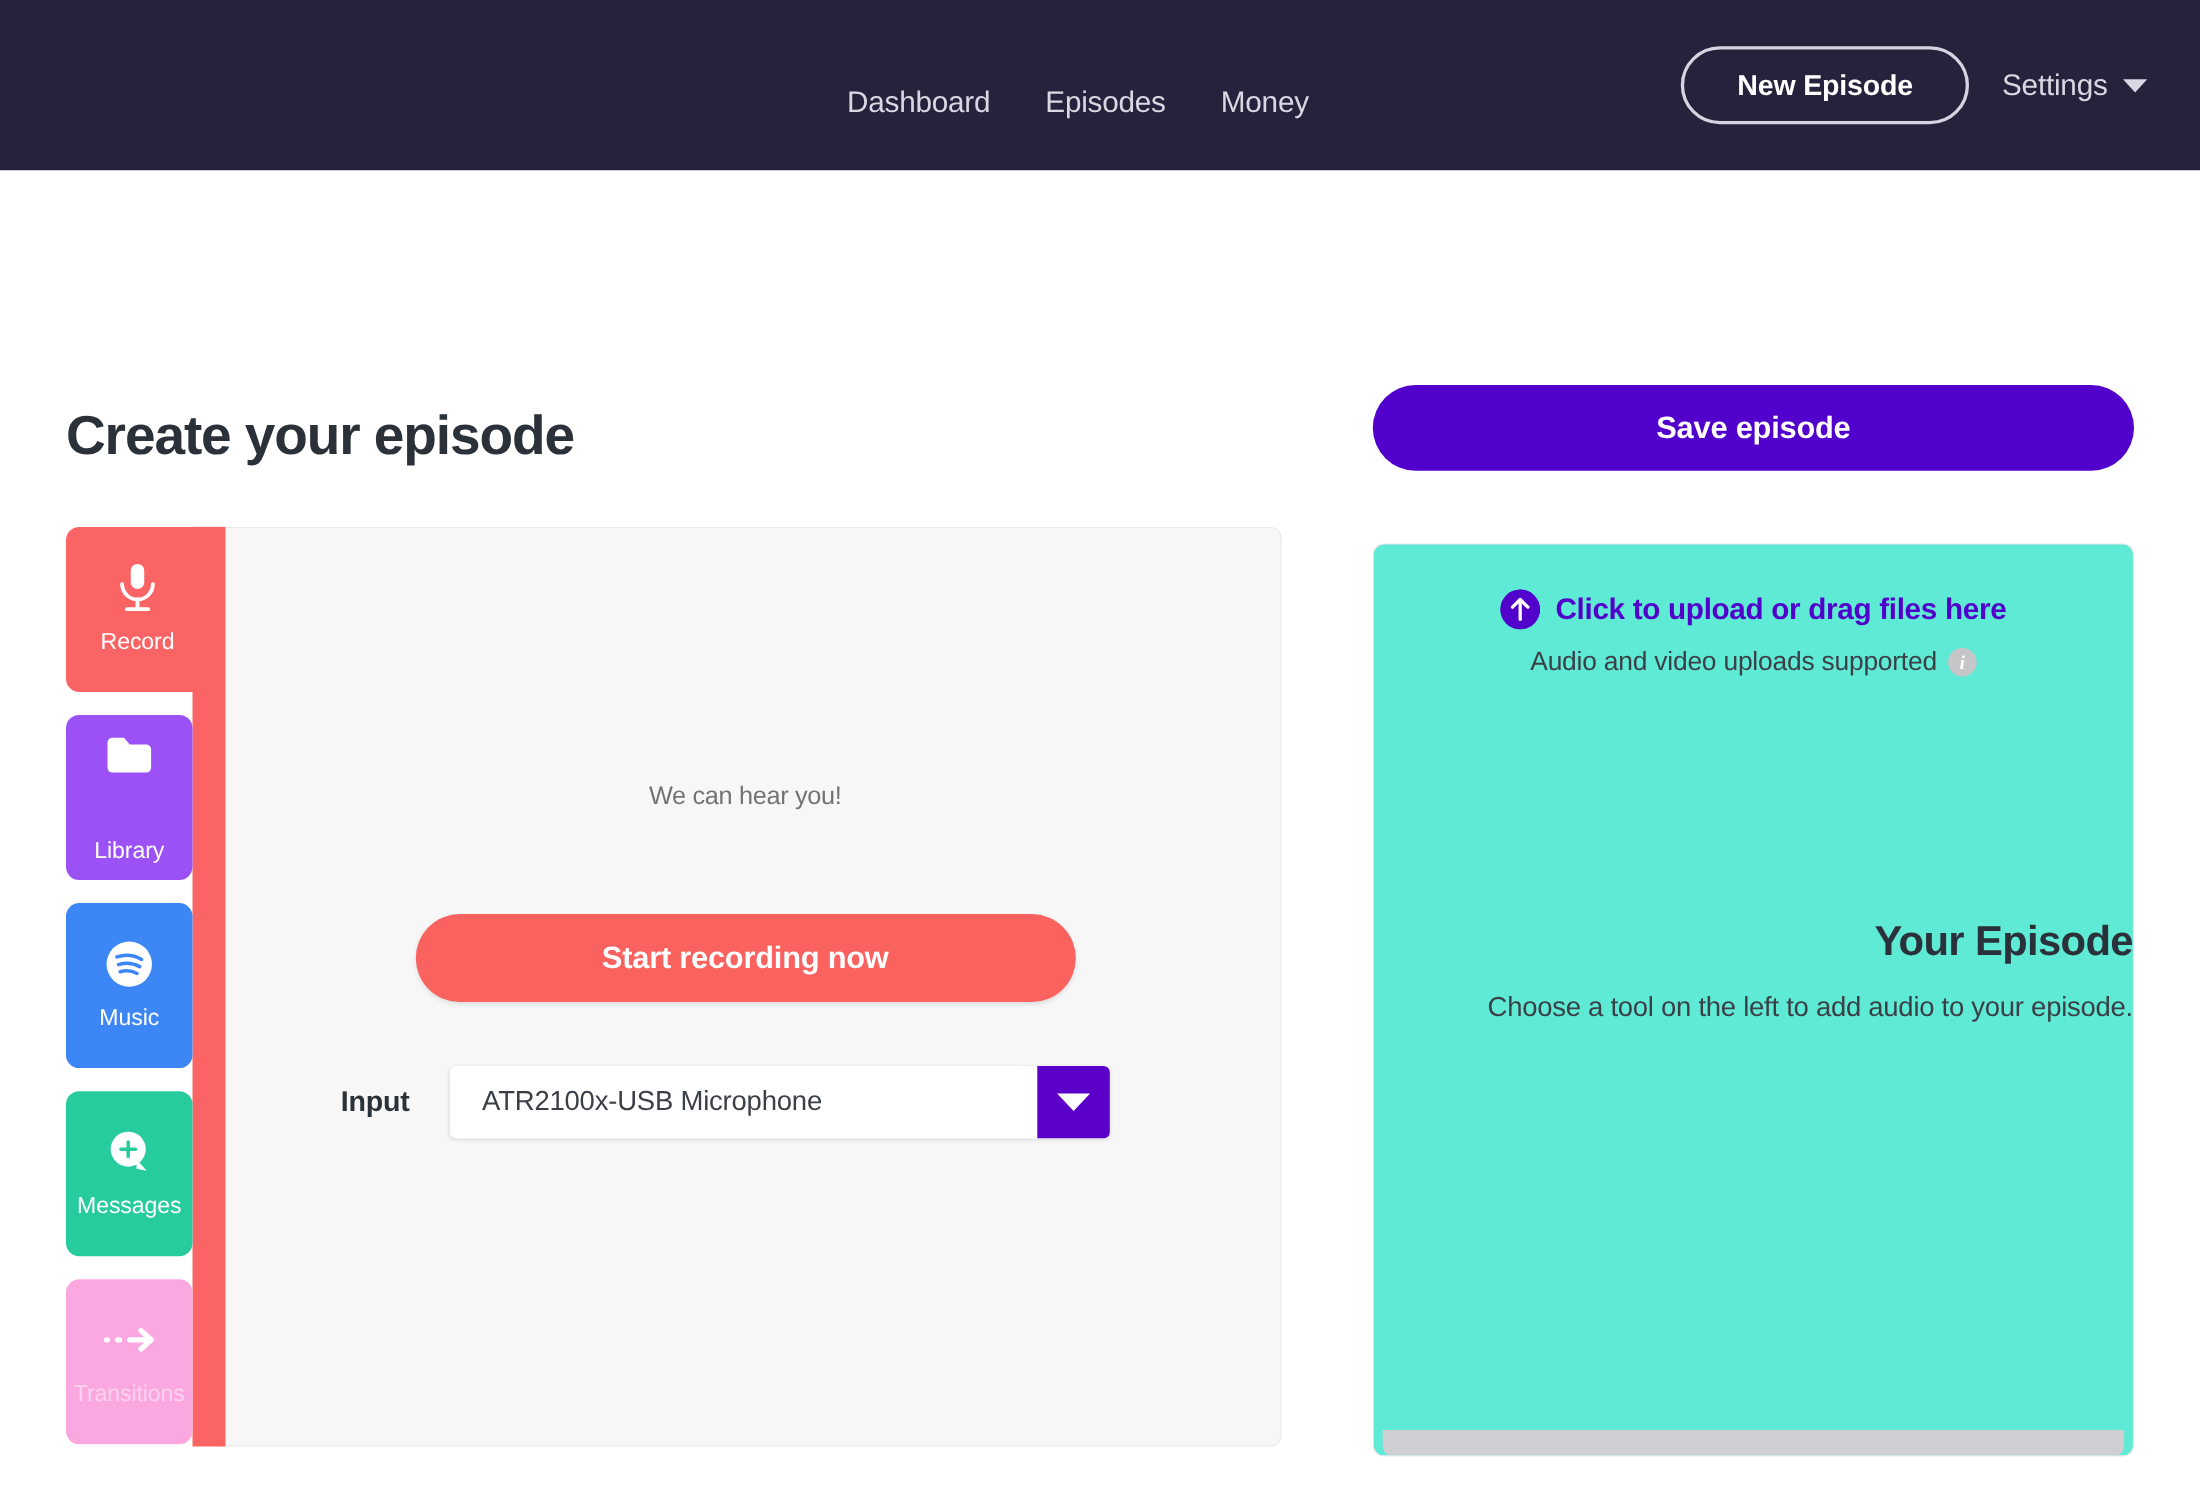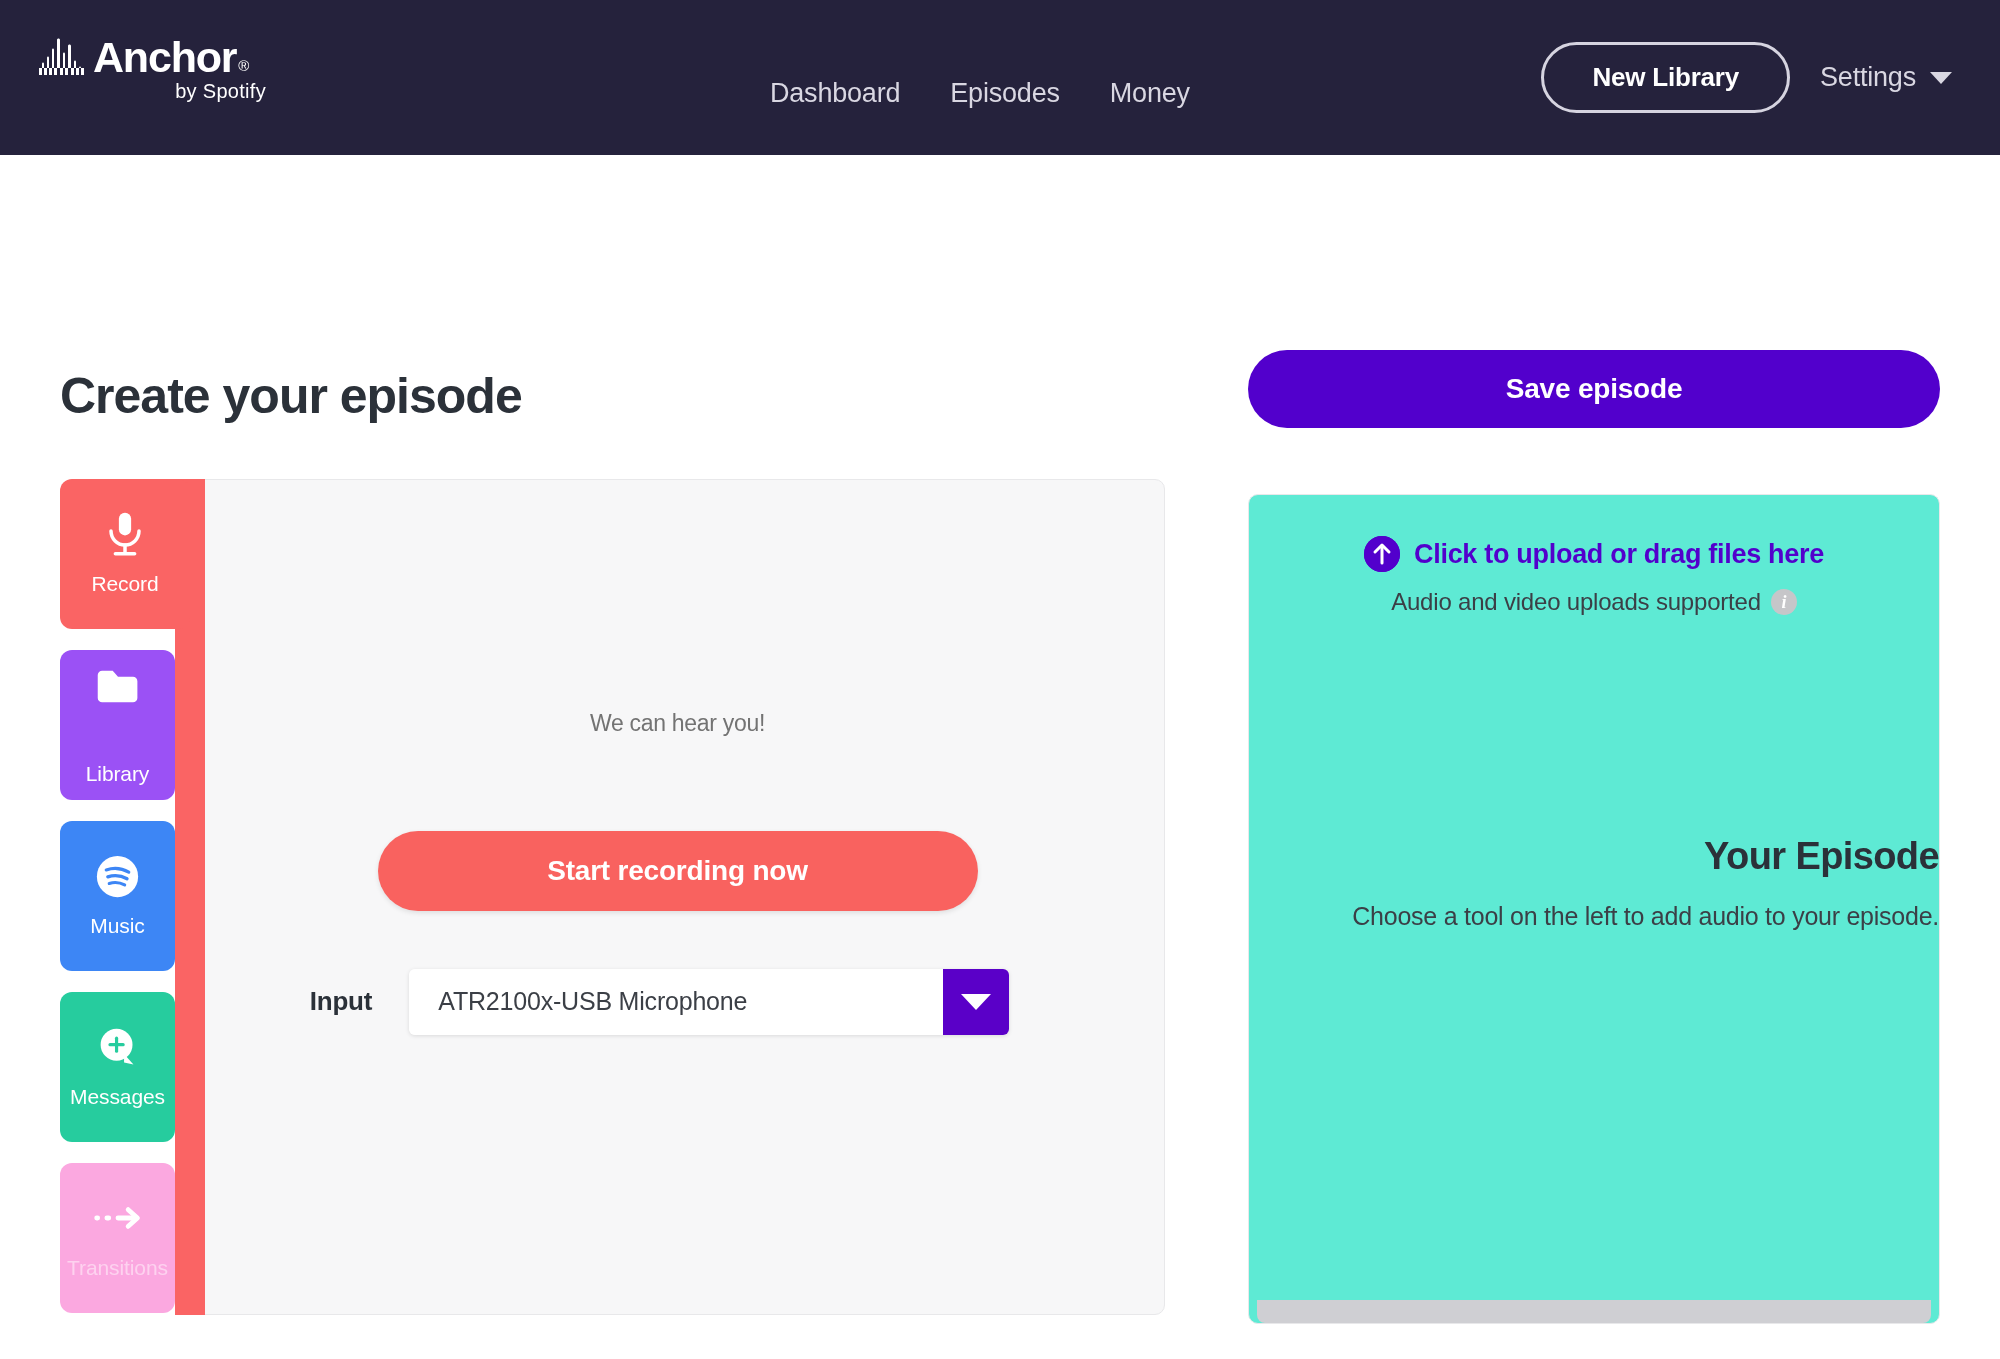--- a/index.html
+++ b/index.html
@@ -364,43 +364,29 @@
     background: #cfcfd3;
     border-radius: 0 0 8px 8px;
     cursor: pointer;
   }
 </style>
 </head>
 <body>
 
 <div class="topbar">
 
-  <div class="brand">
-    <div class="brand-row">
-      <span class="wave-mark">
-        <svg viewBox="0 0 47 38" width="47" height="38" aria-hidden="true">
-          <g fill="#ffffff">
-            <path d="M1,30 L1,37 L4,37 L4,26 C4,24 6,24 6,26 L6,37 L9,37 L9,20 C9,18 11,18 11,20 L11,37 L14,37 L14,12 C14,10 16,10 16,12 L16,37 L19,37 L19,2 C19,0 22,0 22,2 L22,37 L25,37 L25,16 C25,14 27,14 27,16 L27,37 L30,37 L30,8 C30,6 33,6 33,8 L33,37 L36,37 L36,24 C36,22 38,22 38,24 L38,37 L41,37 L41,30 C41,28 43,28 43,30 L43,37 L46,37 L46,30 Z"></path>
-          </g>
-        </svg>
-      </span>
-      <span class="brand-word">Anchor</span>
-      <span class="brand-reg">®</span>
-    </div>
-    <div class="brand-sub">by Spotify</div>
-  </div>
 
   <div class="nav-center">
     <a class="nav-link">Dashboard</a>
     <a class="nav-link">Episodes</a>
     <a class="nav-link">Money</a>
   </div>
 
   <div class="nav-right">
-    <button class="new-episode-btn">New Library</button>
+    <button class="new-episode-btn">New Episode</button>
     <div class="settings-wrap">
       <span class="settings-label">Settings</span>
       <span class="caret-down"></span>
     </div>
   </div>
 </div>
 
 <div class="page">
 
   <h1 class="page-title">Create your episode</h1>

